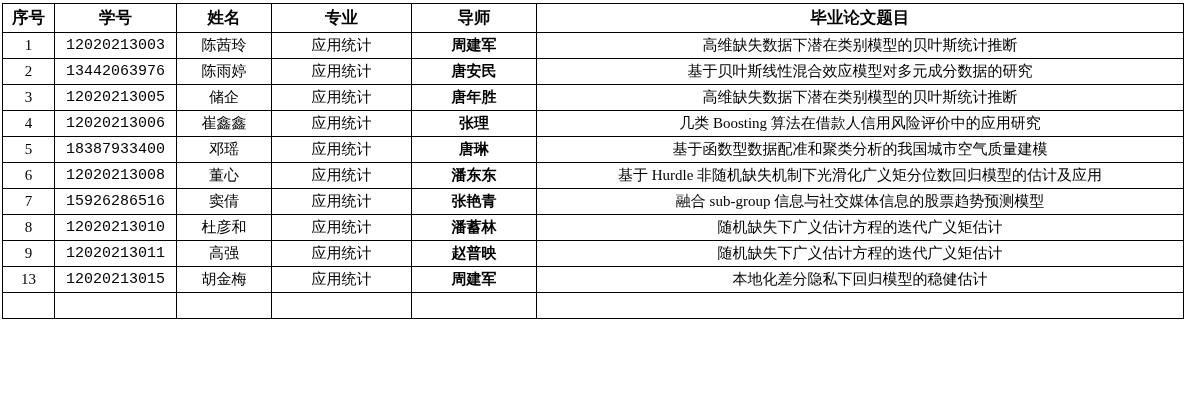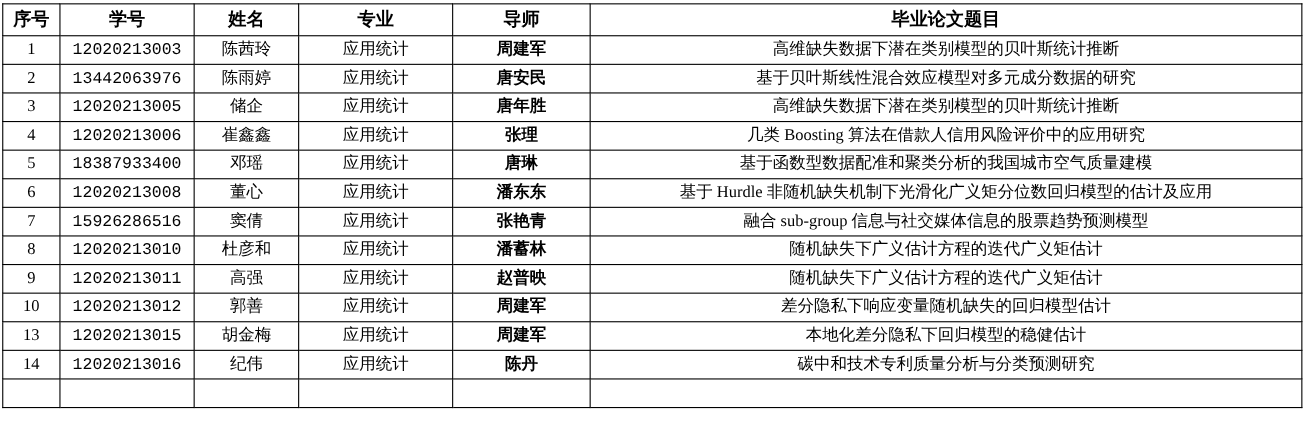--- a/index.html
+++ b/index.html
@@ -146,42 +146,26 @@
       </tr>
       <tr>
         <td class="cell-index">9</td>
         <td class="cell-id">12020213011</td>
         <td class="cell-name">高强</td>
         <td class="cell-major">应用统计</td>
         <td class="cell-tutor">赵普映</td>
         <td class="cell-title">随机缺失下广义估计方程的迭代广义矩估计</td>
       </tr>
       <tr>
-        <td class="cell-index">10</td>
-        <td class="cell-id">12020213012</td>
-        <td class="cell-name">郭善</td>
-        <td class="cell-major">应用统计</td>
-        <td class="cell-tutor">周建军</td>
-        <td class="cell-title">差分隐私下响应变量随机缺失的回归模型估计</td>
-      </tr>
-      <tr>
         <td class="cell-index">13</td>
         <td class="cell-id">12020213015</td>
         <td class="cell-name">胡金梅</td>
         <td class="cell-major">应用统计</td>
         <td class="cell-tutor">周建军</td>
         <td class="cell-title">本地化差分隐私下回归模型的稳健估计</td>
-      </tr>
-      <tr>
-        <td class="cell-index">14</td>
-        <td class="cell-id">12020213016</td>
-        <td class="cell-name">纪伟</td>
-        <td class="cell-major">应用统计</td>
-        <td class="cell-tutor">陈丹</td>
-        <td class="cell-title">碳中和技术专利质量分析与分类预测研究</td>
       </tr>
       <tr>
         <td class="cell-index"></td>
         <td class="cell-id"></td>
         <td class="cell-name"></td>
         <td class="cell-major"></td>
         <td class="cell-tutor"></td>
         <td class="cell-title"></td>
       </tr>
     </tbody>

